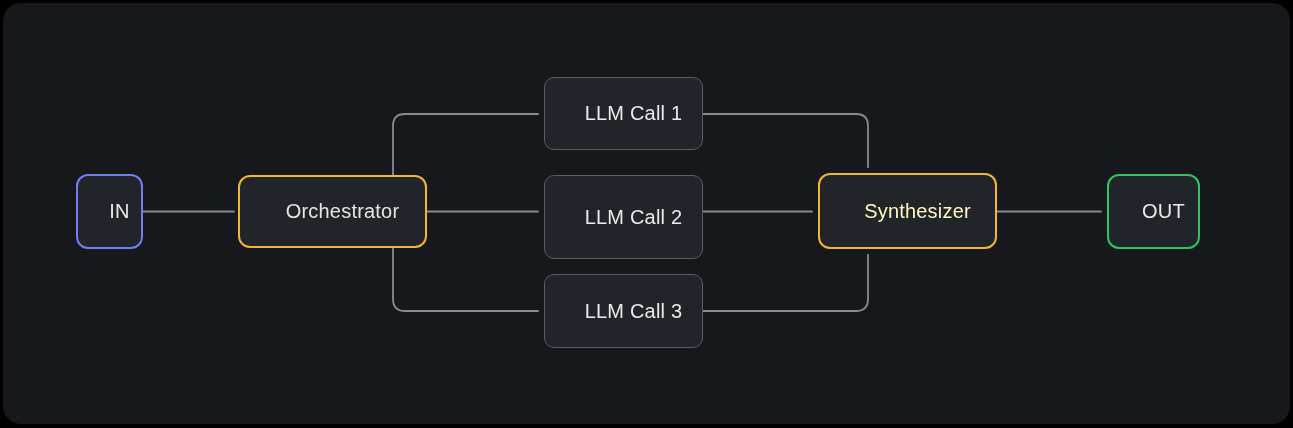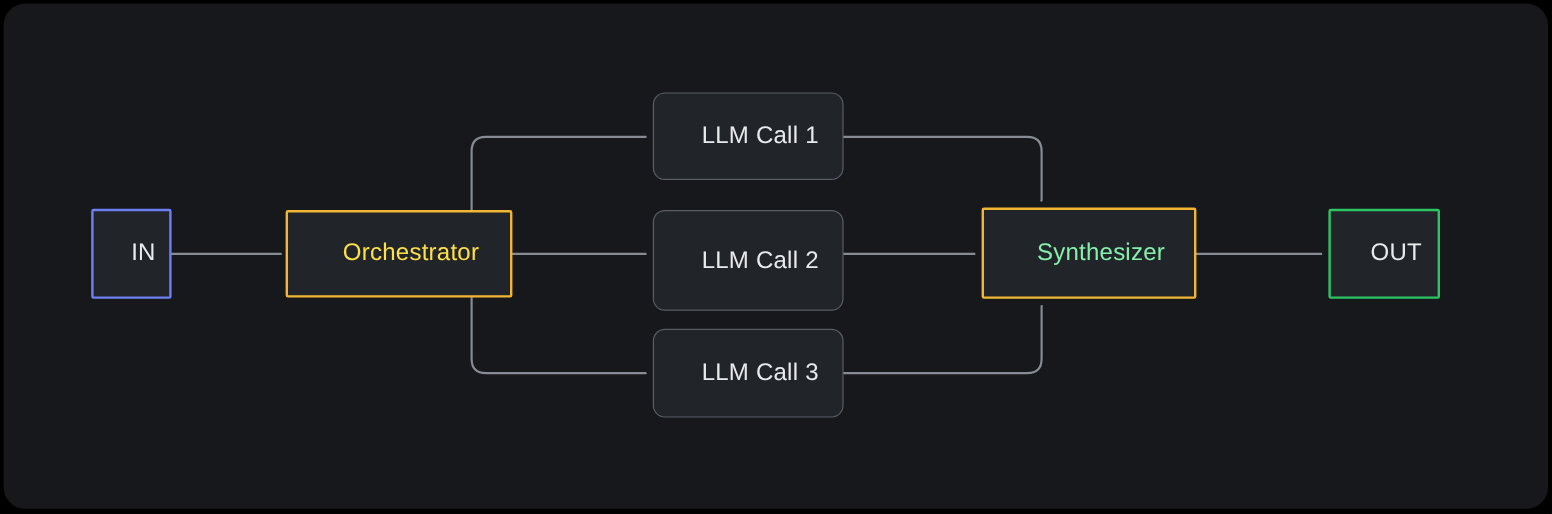--- a/index.html
+++ b/index.html
@@ -38,21 +38,21 @@
     background: #212428;
     border: 2px solid #585d66;
     border-radius: 11px;
     color: #e9eaec;
     font-size: 20px;
     letter-spacing: 0.2px;
     white-space: nowrap;
     padding-left: 20px;
   }
   .node--worker { border-width: 1.5px; border-radius: 10px; }
-  .node--accent { border-radius: 2px; }
+  .node--accent { border-radius: 12px; }
 
   
   #node-in          { left: 76px;   top: 174px; width: 67px;  height: 75px; }
   #node-orchestrator{ left: 238px;  top: 175px; width: 189px; height: 73px; }
   #node-llm1        { left: 544px;  top: 77px;  width: 159px; height: 73px; }
   #node-llm2        { left: 544px;  top: 175px; width: 159px; height: 84px; }
   #node-llm3        { left: 544px;  top: 274px; width: 159px; height: 74px; }
   #node-synthesizer { left: 818px;  top: 173px; width: 179px; height: 76px; }
   #node-out         { left: 1107px; top: 174px; width: 93px;  height: 75px; align-items: center; }
 </style>
@@ -77,36 +77,36 @@
       <path marker-end="url(#arrowhead)" d="M 703 211.5 H 812"></path>
       <path marker-end="url(#arrowhead)" d="M 703 311 H 856 Q 868 311 868 299 V 255"></path>
       <path marker-end="url(#arrowhead)" d="M 997 211.5 H 1101"></path>
     </g>
   </svg>
 
   <div class="node node--accent" id="node-in" style="border-color: rgb(110, 127, 243); background: rgb(33, 36, 40); color: rgb(233, 234, 236);">
     <span>IN</span>
   </div>
 
-  <div class="node node--accent" id="node-orchestrator" style="border-color: rgb(242, 182, 50); background: rgb(33, 36, 40); color: #fde047;">
+  <div class="node node--accent" id="node-orchestrator" style="border-color: rgb(242, 182, 50); background: rgb(33, 36, 40); color: #e5e5e5;">
     <span>Orchestrator</span>
   </div>
 
   <div class="node node--worker" id="node-llm1" style="border-color: rgb(88, 93, 102); background: rgb(33, 36, 40); color: rgb(233, 234, 236);">
     <span>LLM Call 1</span>
   </div>
 
   <div class="node node--worker" id="node-llm2" style="border-color: rgb(88, 93, 102); background: rgb(33, 36, 40); color: rgb(233, 234, 236);">
     <span>LLM Call 2</span>
   </div>
 
   <div class="node node--worker" id="node-llm3" style="border-color: rgb(88, 93, 102); background: rgb(33, 36, 40); color: rgb(233, 234, 236); justify-content: center;">
     <span>LLM Call 3</span>
   </div>
 
-  <div class="node node--accent" id="node-synthesizer" style="border-color: rgb(242, 182, 50); background: rgb(33, 36, 40); color: #86efac;">
+  <div class="node node--accent" id="node-synthesizer" style="border-color: rgb(242, 182, 50); background: rgb(33, 36, 40); color: #fef9c3;">
     <span>Synthesizer</span>
   </div>
 
   <div class="node node--accent" id="node-out" style="border-color: rgb(43, 197, 99); background: rgb(33, 36, 40); color: rgb(233, 234, 236);">
     <span>OUT</span>
   </div>
 </div>
 
 </body></html>

